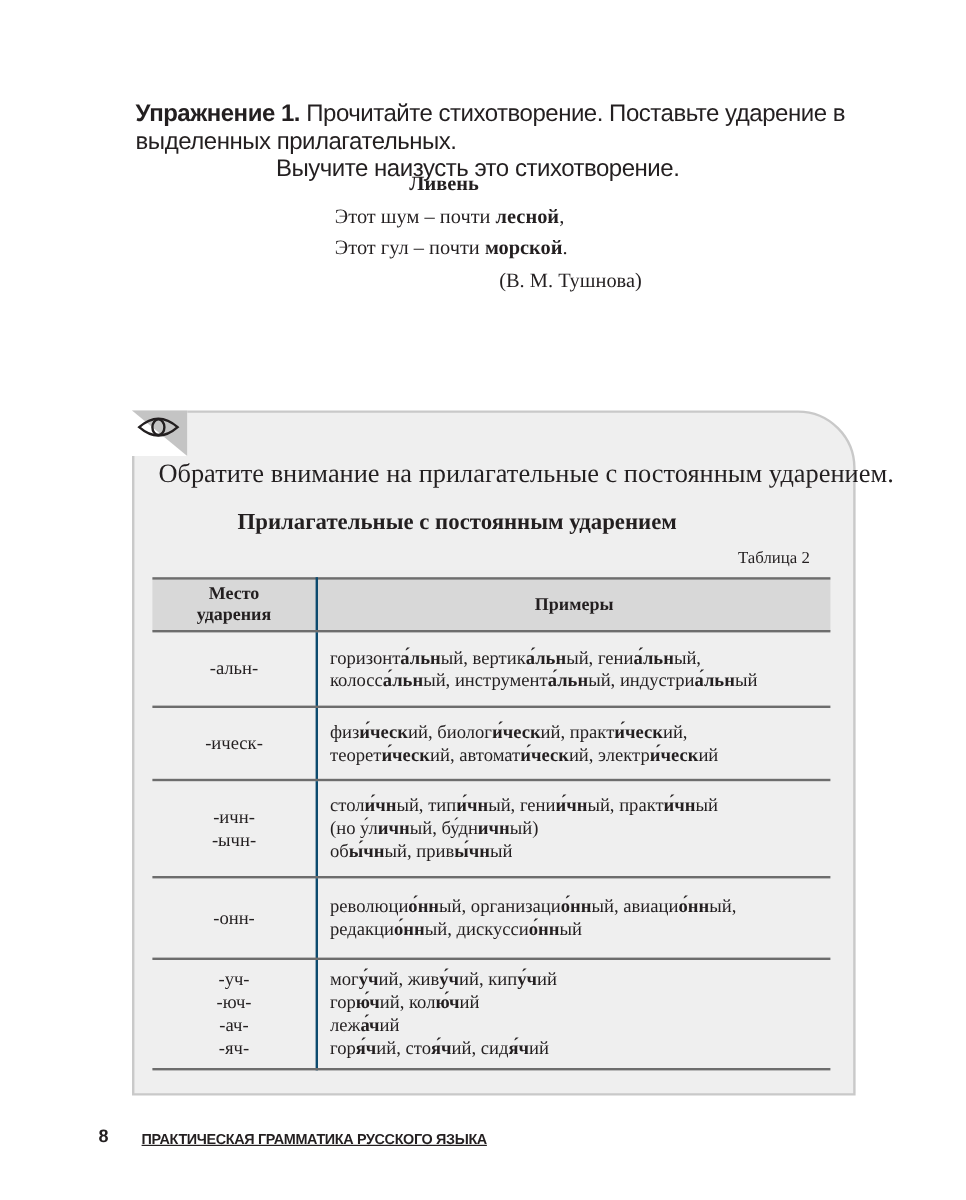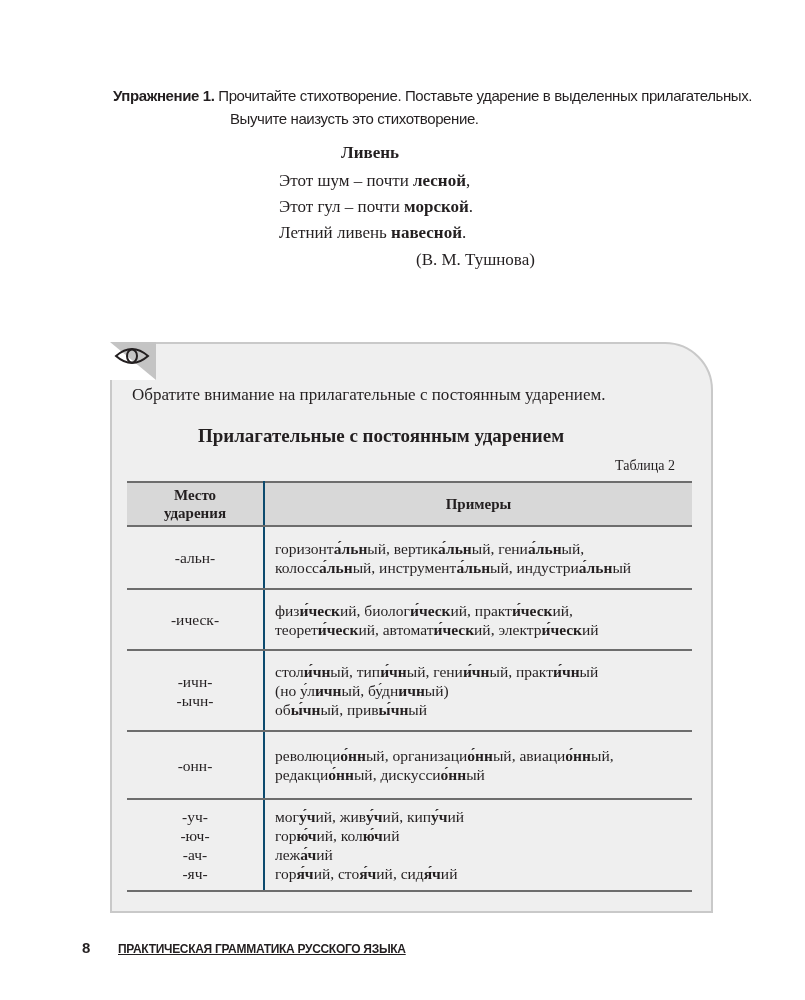--- a/index.html
+++ b/index.html
@@ -3,21 +3,21 @@
 <meta charset="utf-8">
 <style>
   html, body { margin: 0; padding: 0; }
   body {
     width: 805px; height: 1000px; background: #ffffff; position: relative;
     font-family: "Liberation Serif", serif; color: #231f20; overflow: hidden;
   }
   .exercise {
     position: absolute; left: 113px; top: 84px; width: 640px;
     font-family: "Liberation Sans Narrow", "Liberation Sans", sans-serif;
-    font-size: 15px; line-height: 23px; letter-spacing: -0.4px;
+    font-size: 20px; line-height: 23px; letter-spacing: -0.4px;
   }
   .exercise .label { font-weight: bold; }
   .exercise .line2 { padding-left: 117px; }
   .poem { position: absolute; left: 279px; top: 142px; font-size: 17px; }
   .poem-title { font-weight: bold; padding-left: 62px; margin-bottom: 4px; line-height: 22px; }
   .poem-line { line-height: 26px; }
   .poem-author { padding-left: 137px; line-height: 28px; }
   b { font-weight: bold; text-align: center; }
 
   .note-box {
@@ -28,21 +28,21 @@
   .corner {
     position: absolute; left: -2px; top: -2px; width: 46px; height: 38px;
     background: #ffffff;
   }
   .corner-tri {
     position: absolute; left: 0; top: 0; width: 0; height: 0;
     border-style: solid; border-width: 0 46px 38px 0;
     border-color: transparent #c4c4c4 transparent transparent;
   }
   .eye-icon { position: absolute; left: 114px; top: 345px; width: 36px; height: 22px; }
-  .note-text { position: absolute; left: 132px; top: 384px; font-size: 17px; line-height: 22px; }
+  .note-text { position: absolute; left: 132px; top: 384px; font-size: 22px; line-height: 22px; }
   .table-title {
     position: absolute; left: 110px; width: 542px; top: 424px; text-align: center;
     font-size: 19px; font-weight: bold; line-height: 24px;
   }
   .table-num { position: absolute; left: 615px; top: 458px; font-size: 14px; }
 
   table.main {
     position: absolute; left: 127px; top: 481px; width: 565px;
     border-collapse: collapse; font-size: 15.5px; line-height: 19px;
   }
@@ -66,21 +66,20 @@
 
 <div class="exercise">
   <div><span class="label">Упражнение 1.</span> <span>Прочитайте стихотворение. Поставьте ударение в выделенных прилагательных.</span></div>
   <div class="line2">Выучите наизусть это стихотворение.</div>
 </div>
 
 <div class="poem">
   <div class="poem-title">Ливень</div>
   <div class="poem-line"><span>Этот шум – почти </span><b>лесной</b><span>,</span></div>
   <div class="poem-line"><span>Этот гул – почти </span><b>морской</b><span>.</span></div>
-  <div class="poem-line"><span>Летний ливень </span><b>навесной</b><span>.</span></div>
   <div class="poem-author">(В. М. Тушнова)</div>
 </div>
 
 <div class="note-box">
   <div class="corner">
       <div class="corner-tri"></div>
     </div>
 </div>
 
 <svg class="eye-icon" viewBox="0 0 36 22">

